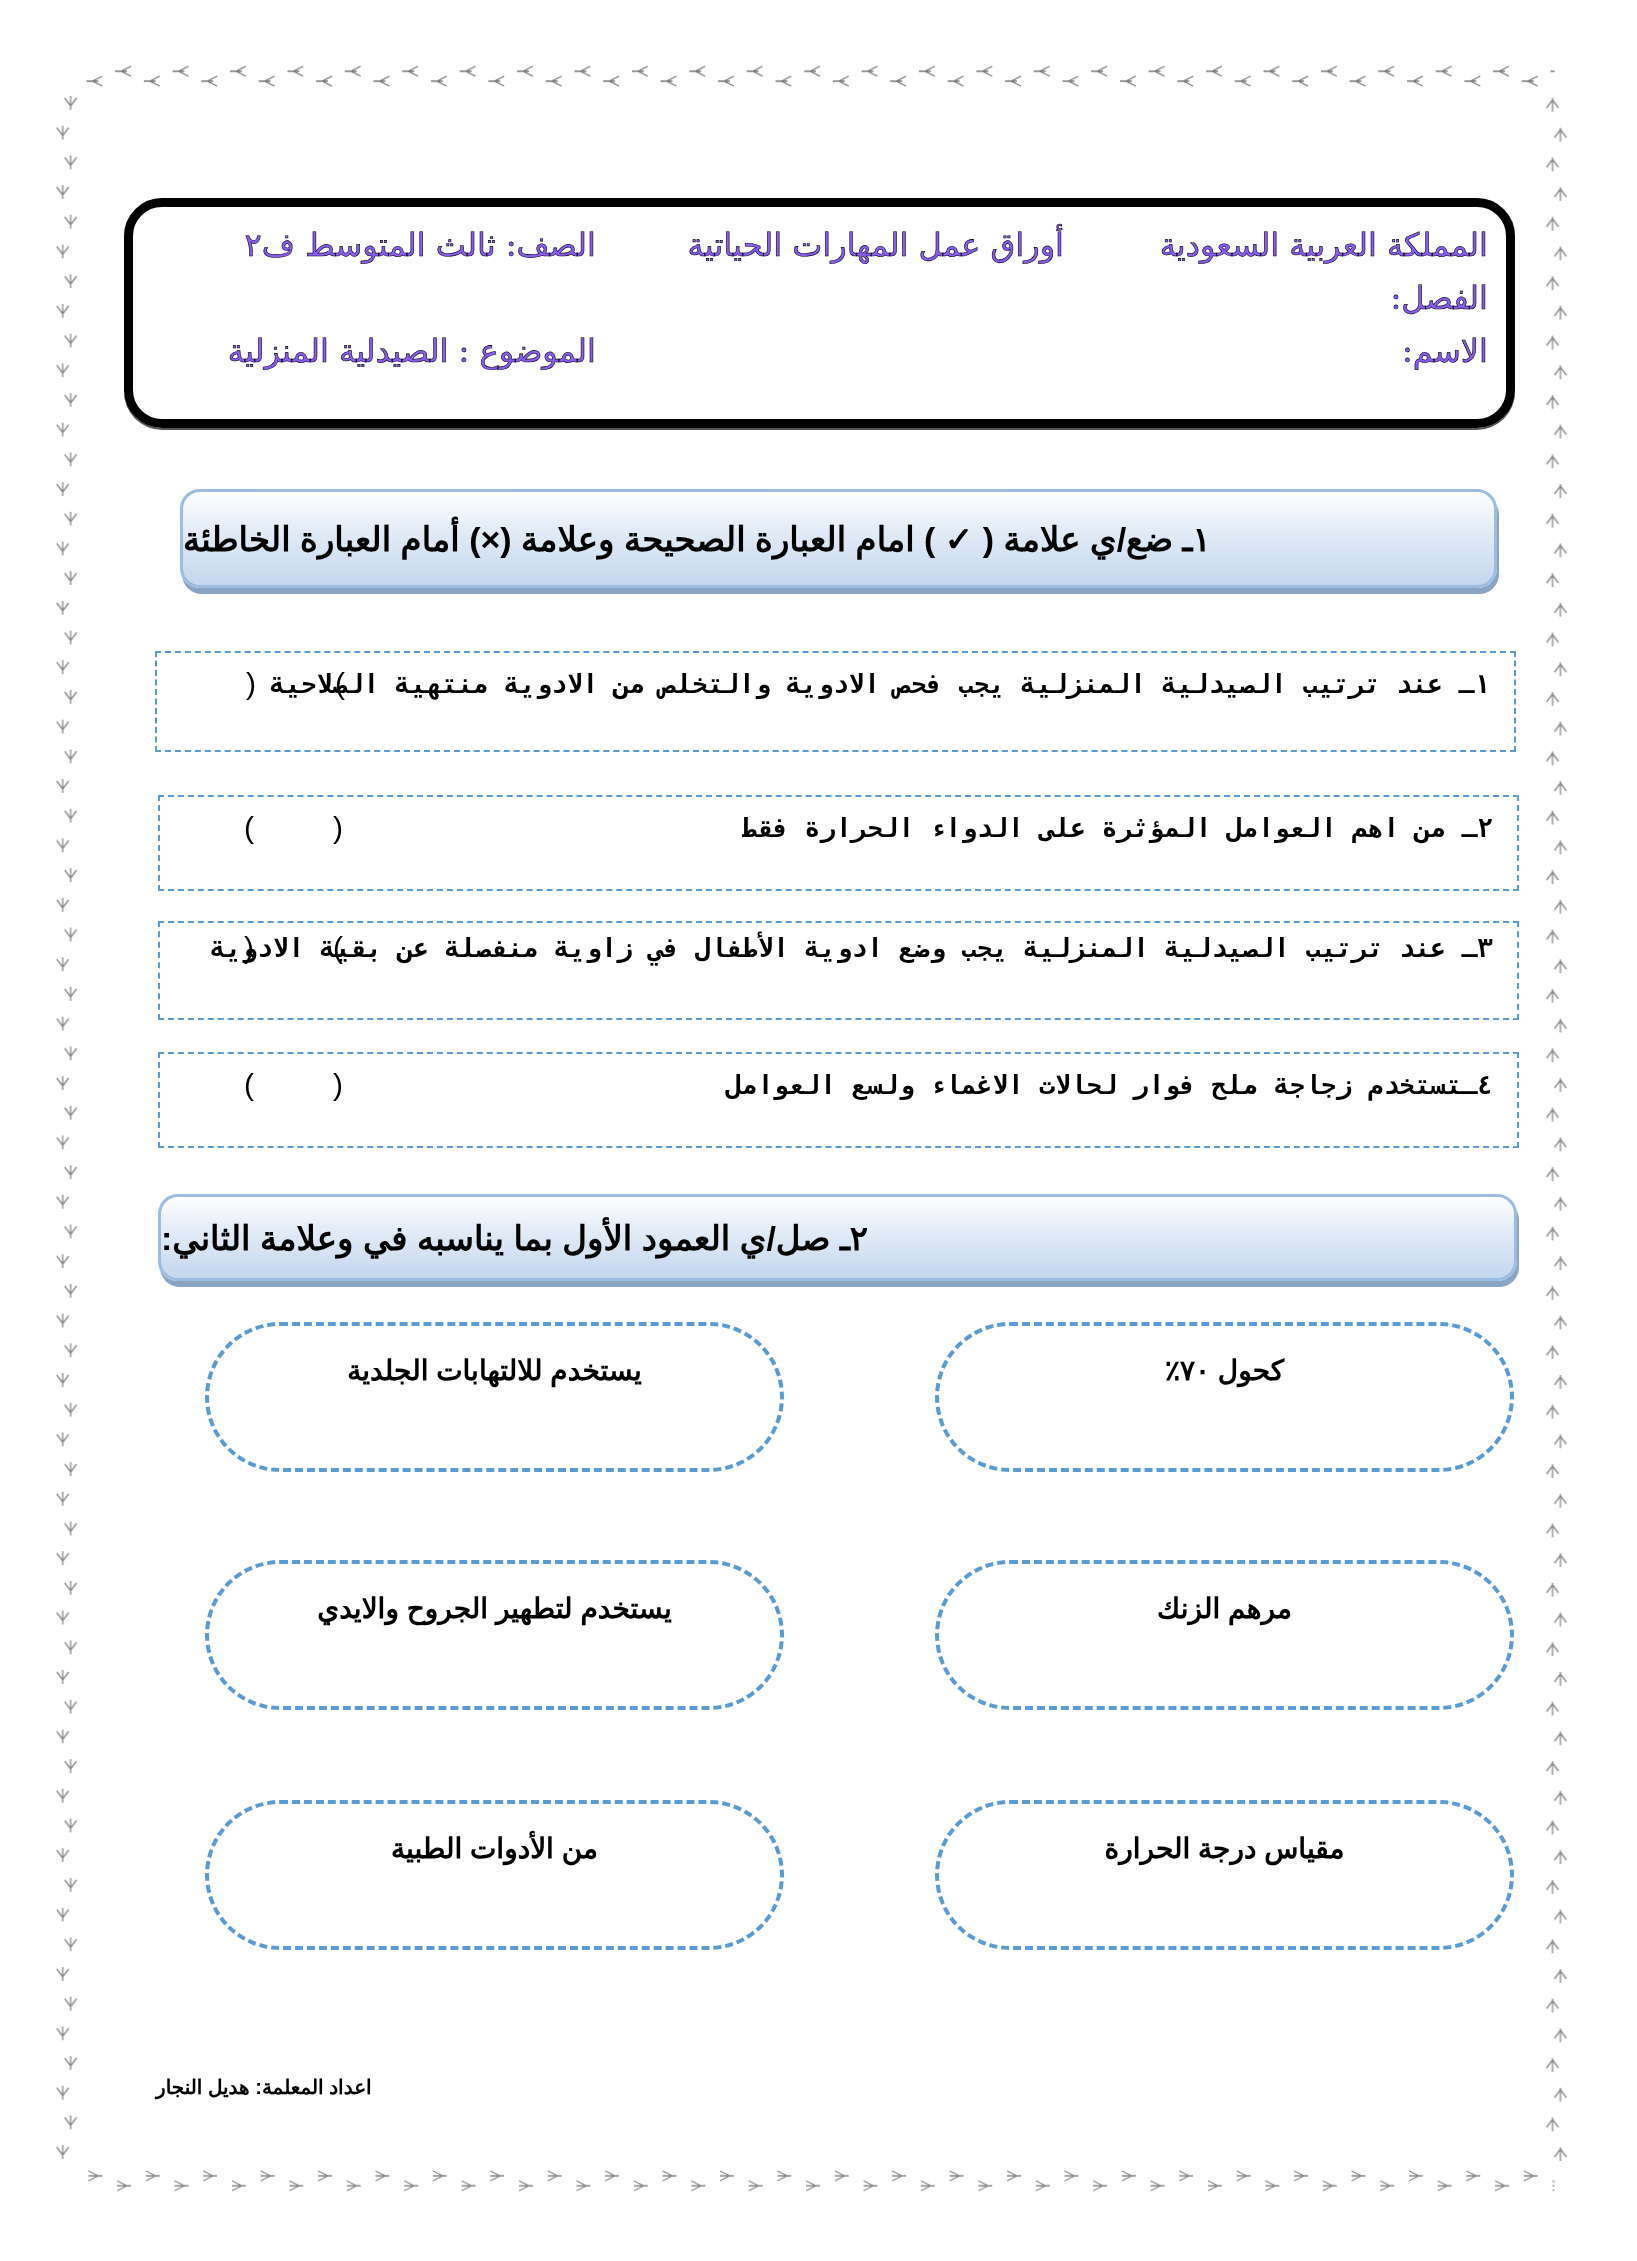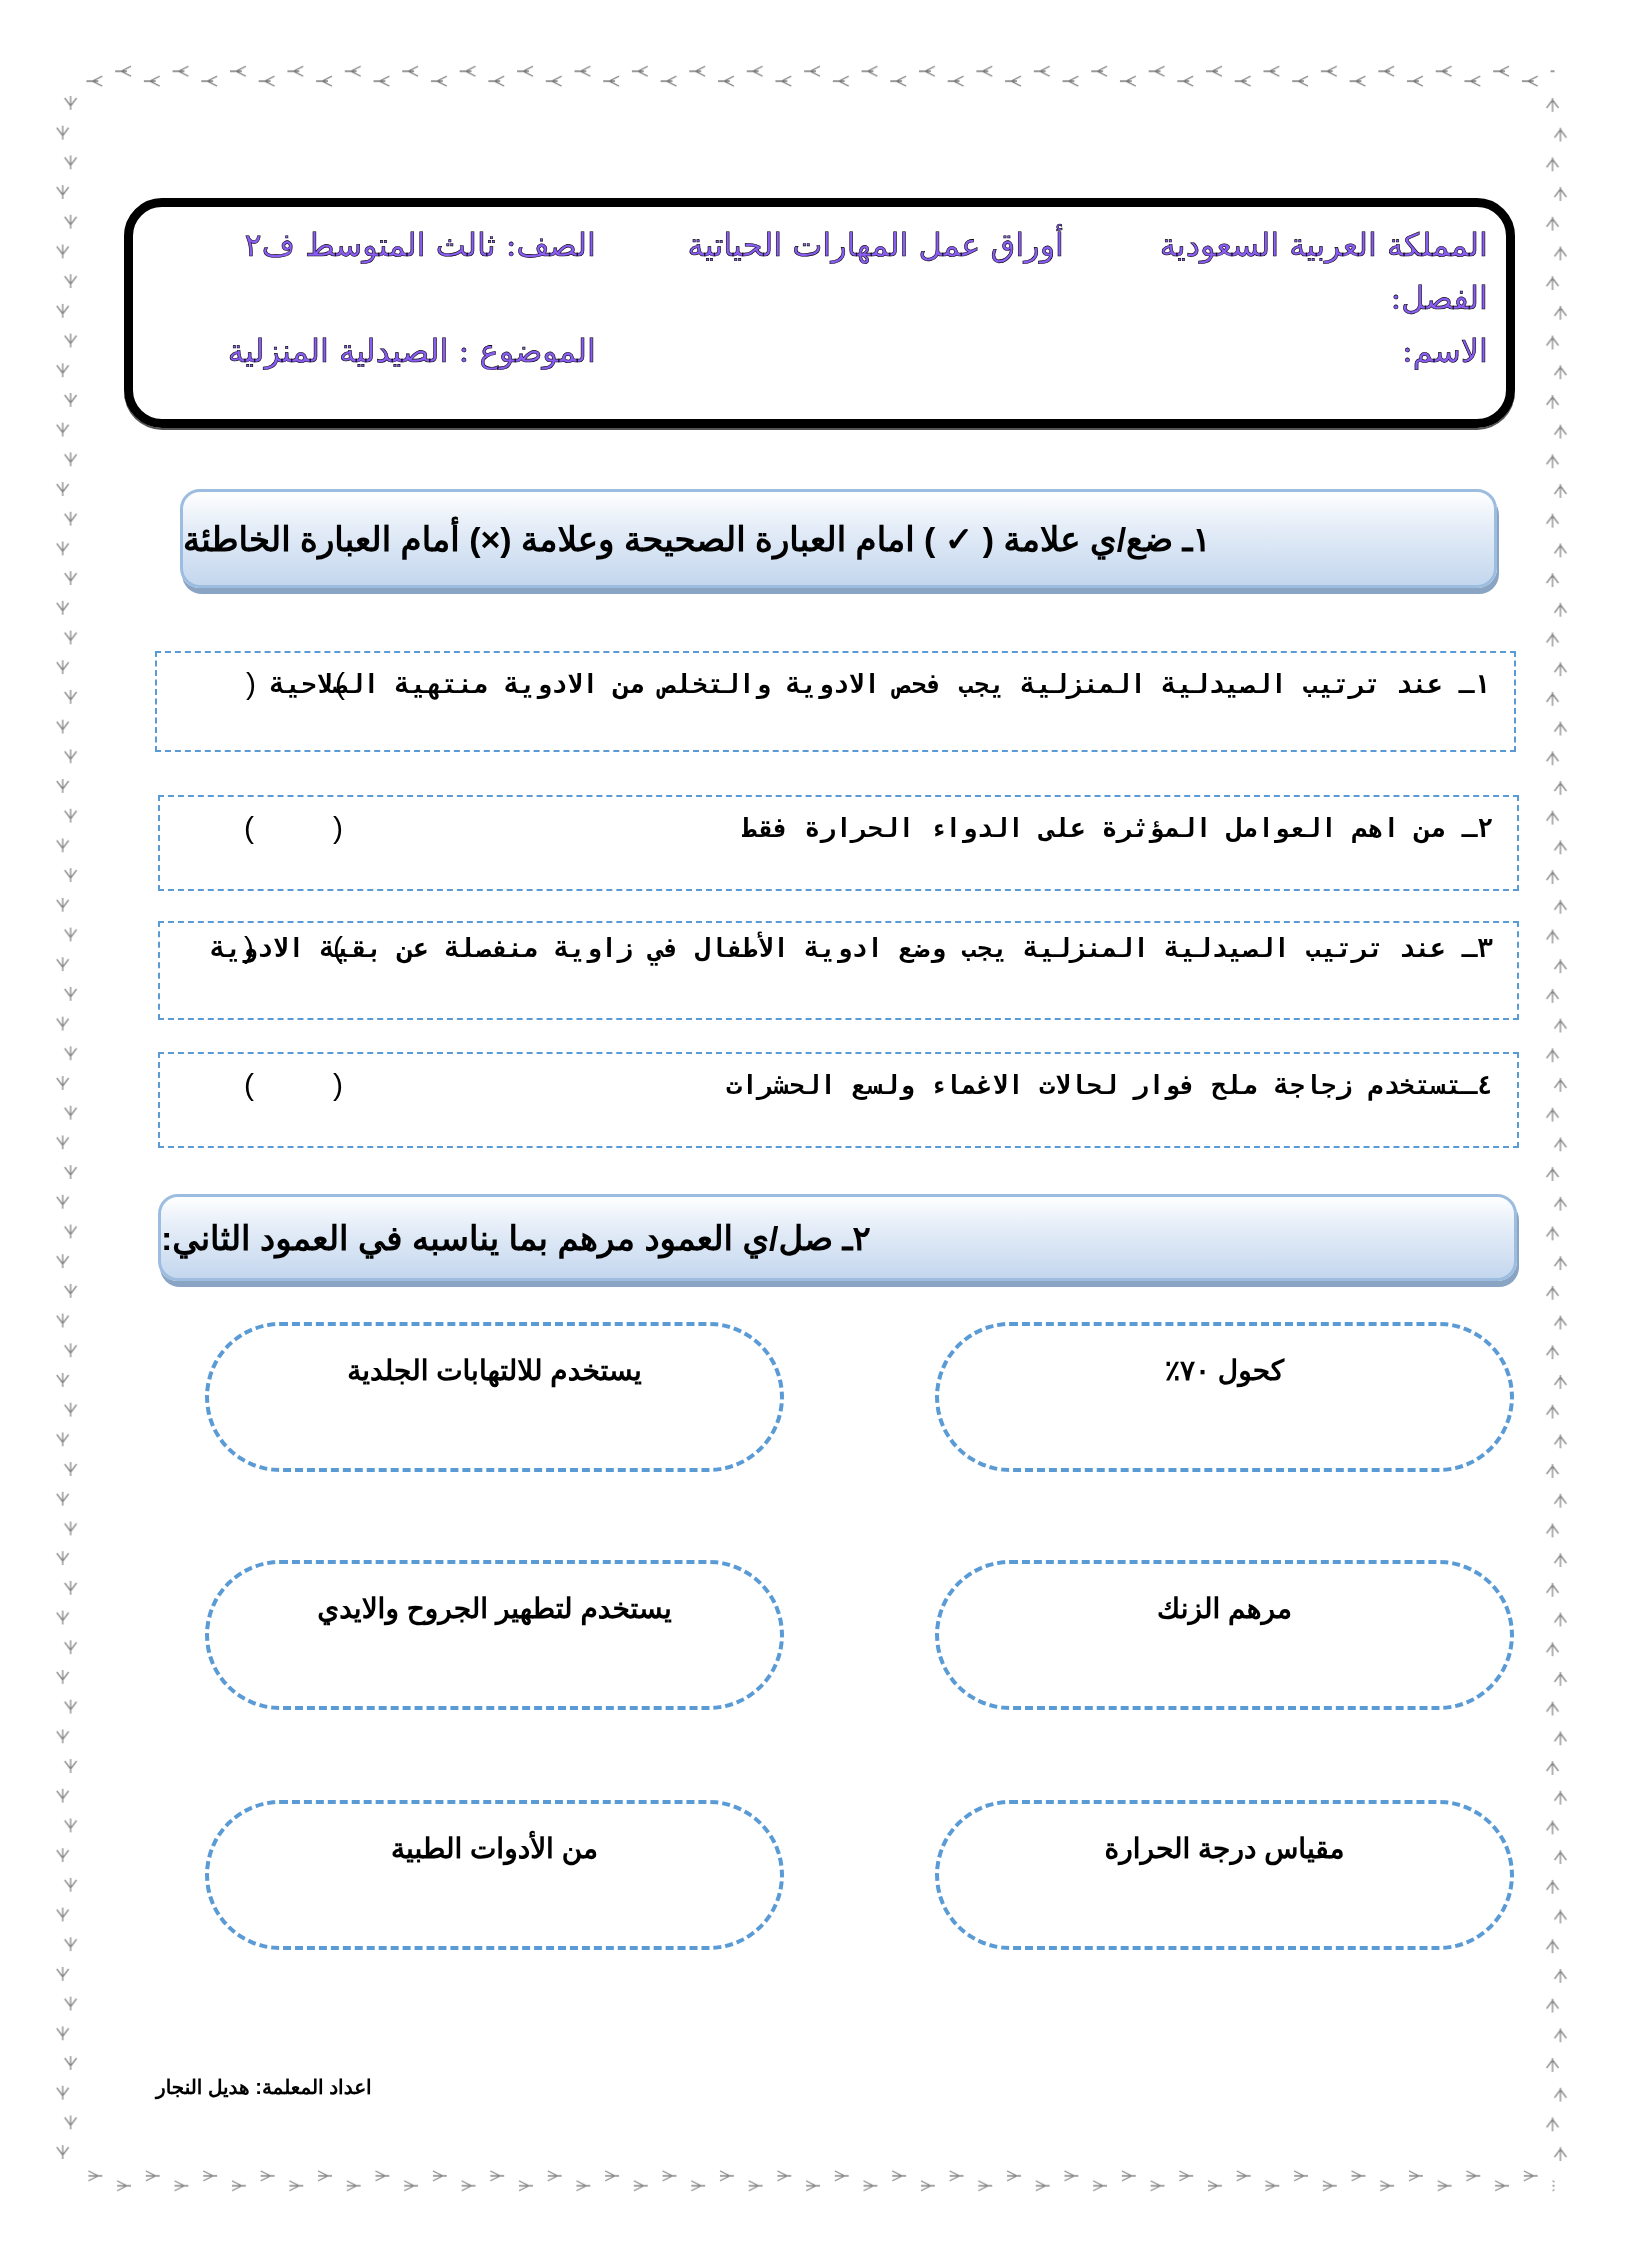--- a/index.html
+++ b/index.html
@@ -98,29 +98,29 @@
 
 <div class="abs q-box" style="left:158px; top:921px; width:1361px; height:99px;">
   <div class="q-text" style="top:10px;">٣ـ  عند ترتيب الصيدلية المنزلية يجب وضع ادوية الأطفال في زاوية منفصلة عن بقية الادوية</div>
   <div class="q-paren" style="left:84px; top:8px;">
     <span>)</span>
     <span>(</span>
   </div>
 </div>
 
 <div class="abs q-box" style="left:158px; top:1052px; width:1361px; height:96px;">
-  <div class="q-text">٤ـتستخدم زجاجة ملح فوار لحالات الاغماء ولسع الحشرات</div>
+  <div class="q-text">٤ـتستخدم زجاجة ملح فوار لحالات الاغماء ولسع العوامل</div>
   <div class="q-paren" style="left:84px;">
     <span>(</span>
     <span>)</span>
   </div>
 </div>
 
 <div class="abs section-title" style="left:158px; top:1194px; width:1359px; height:87px;">
-  <span>٢ـ صل/ي العمود مرهم بما يناسبه في العمود الثاني:</span>
+  <span>٢ـ صل/ي العمود الأول بما يناسبه في وعلامة الثاني:</span>
 </div>
 
 <div class="abs pill" style="left:935px; top:1322px; width:579px; height:150px;">
   <span>كحول ٧٠٪</span>
 </div>
 <div class="abs pill" style="left:935px; top:1560px; width:579px; height:150px;">
   <span>مرهم الزنك</span>
 </div>
 <div class="abs pill" style="left:935px; top:1800px; width:579px; height:150px;">
   <span>مقياس درجة الحرارة</span>

